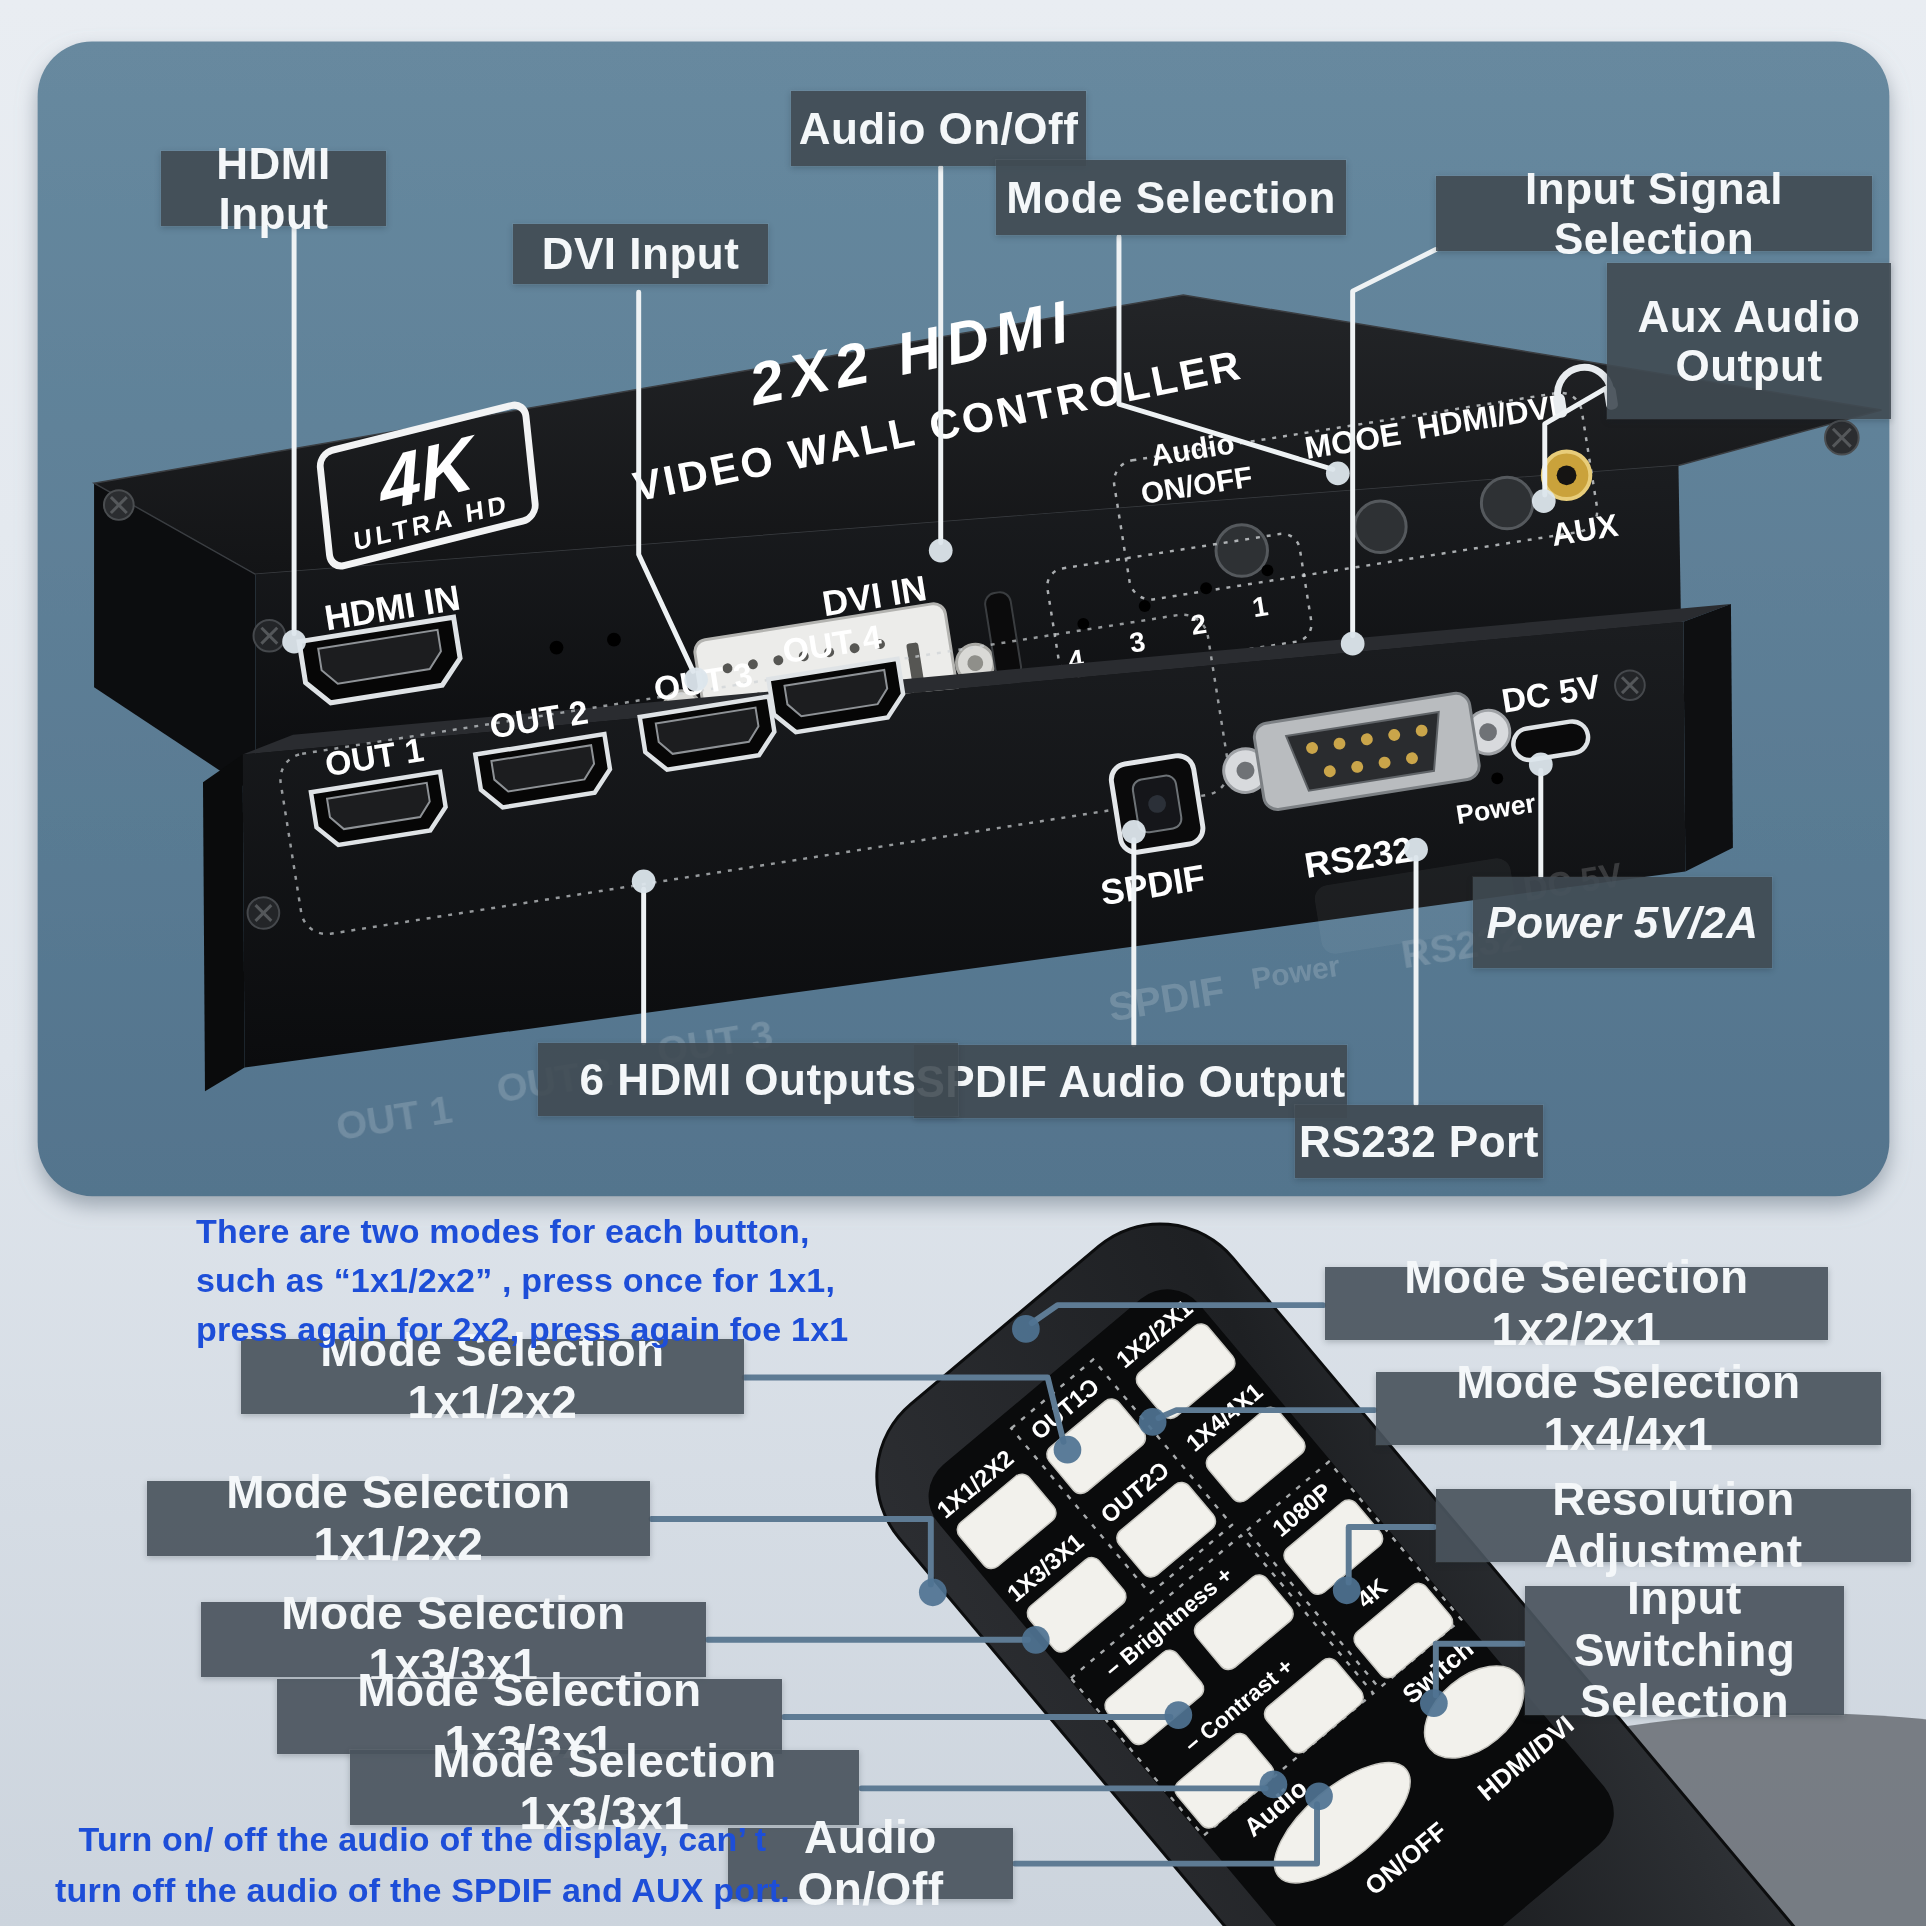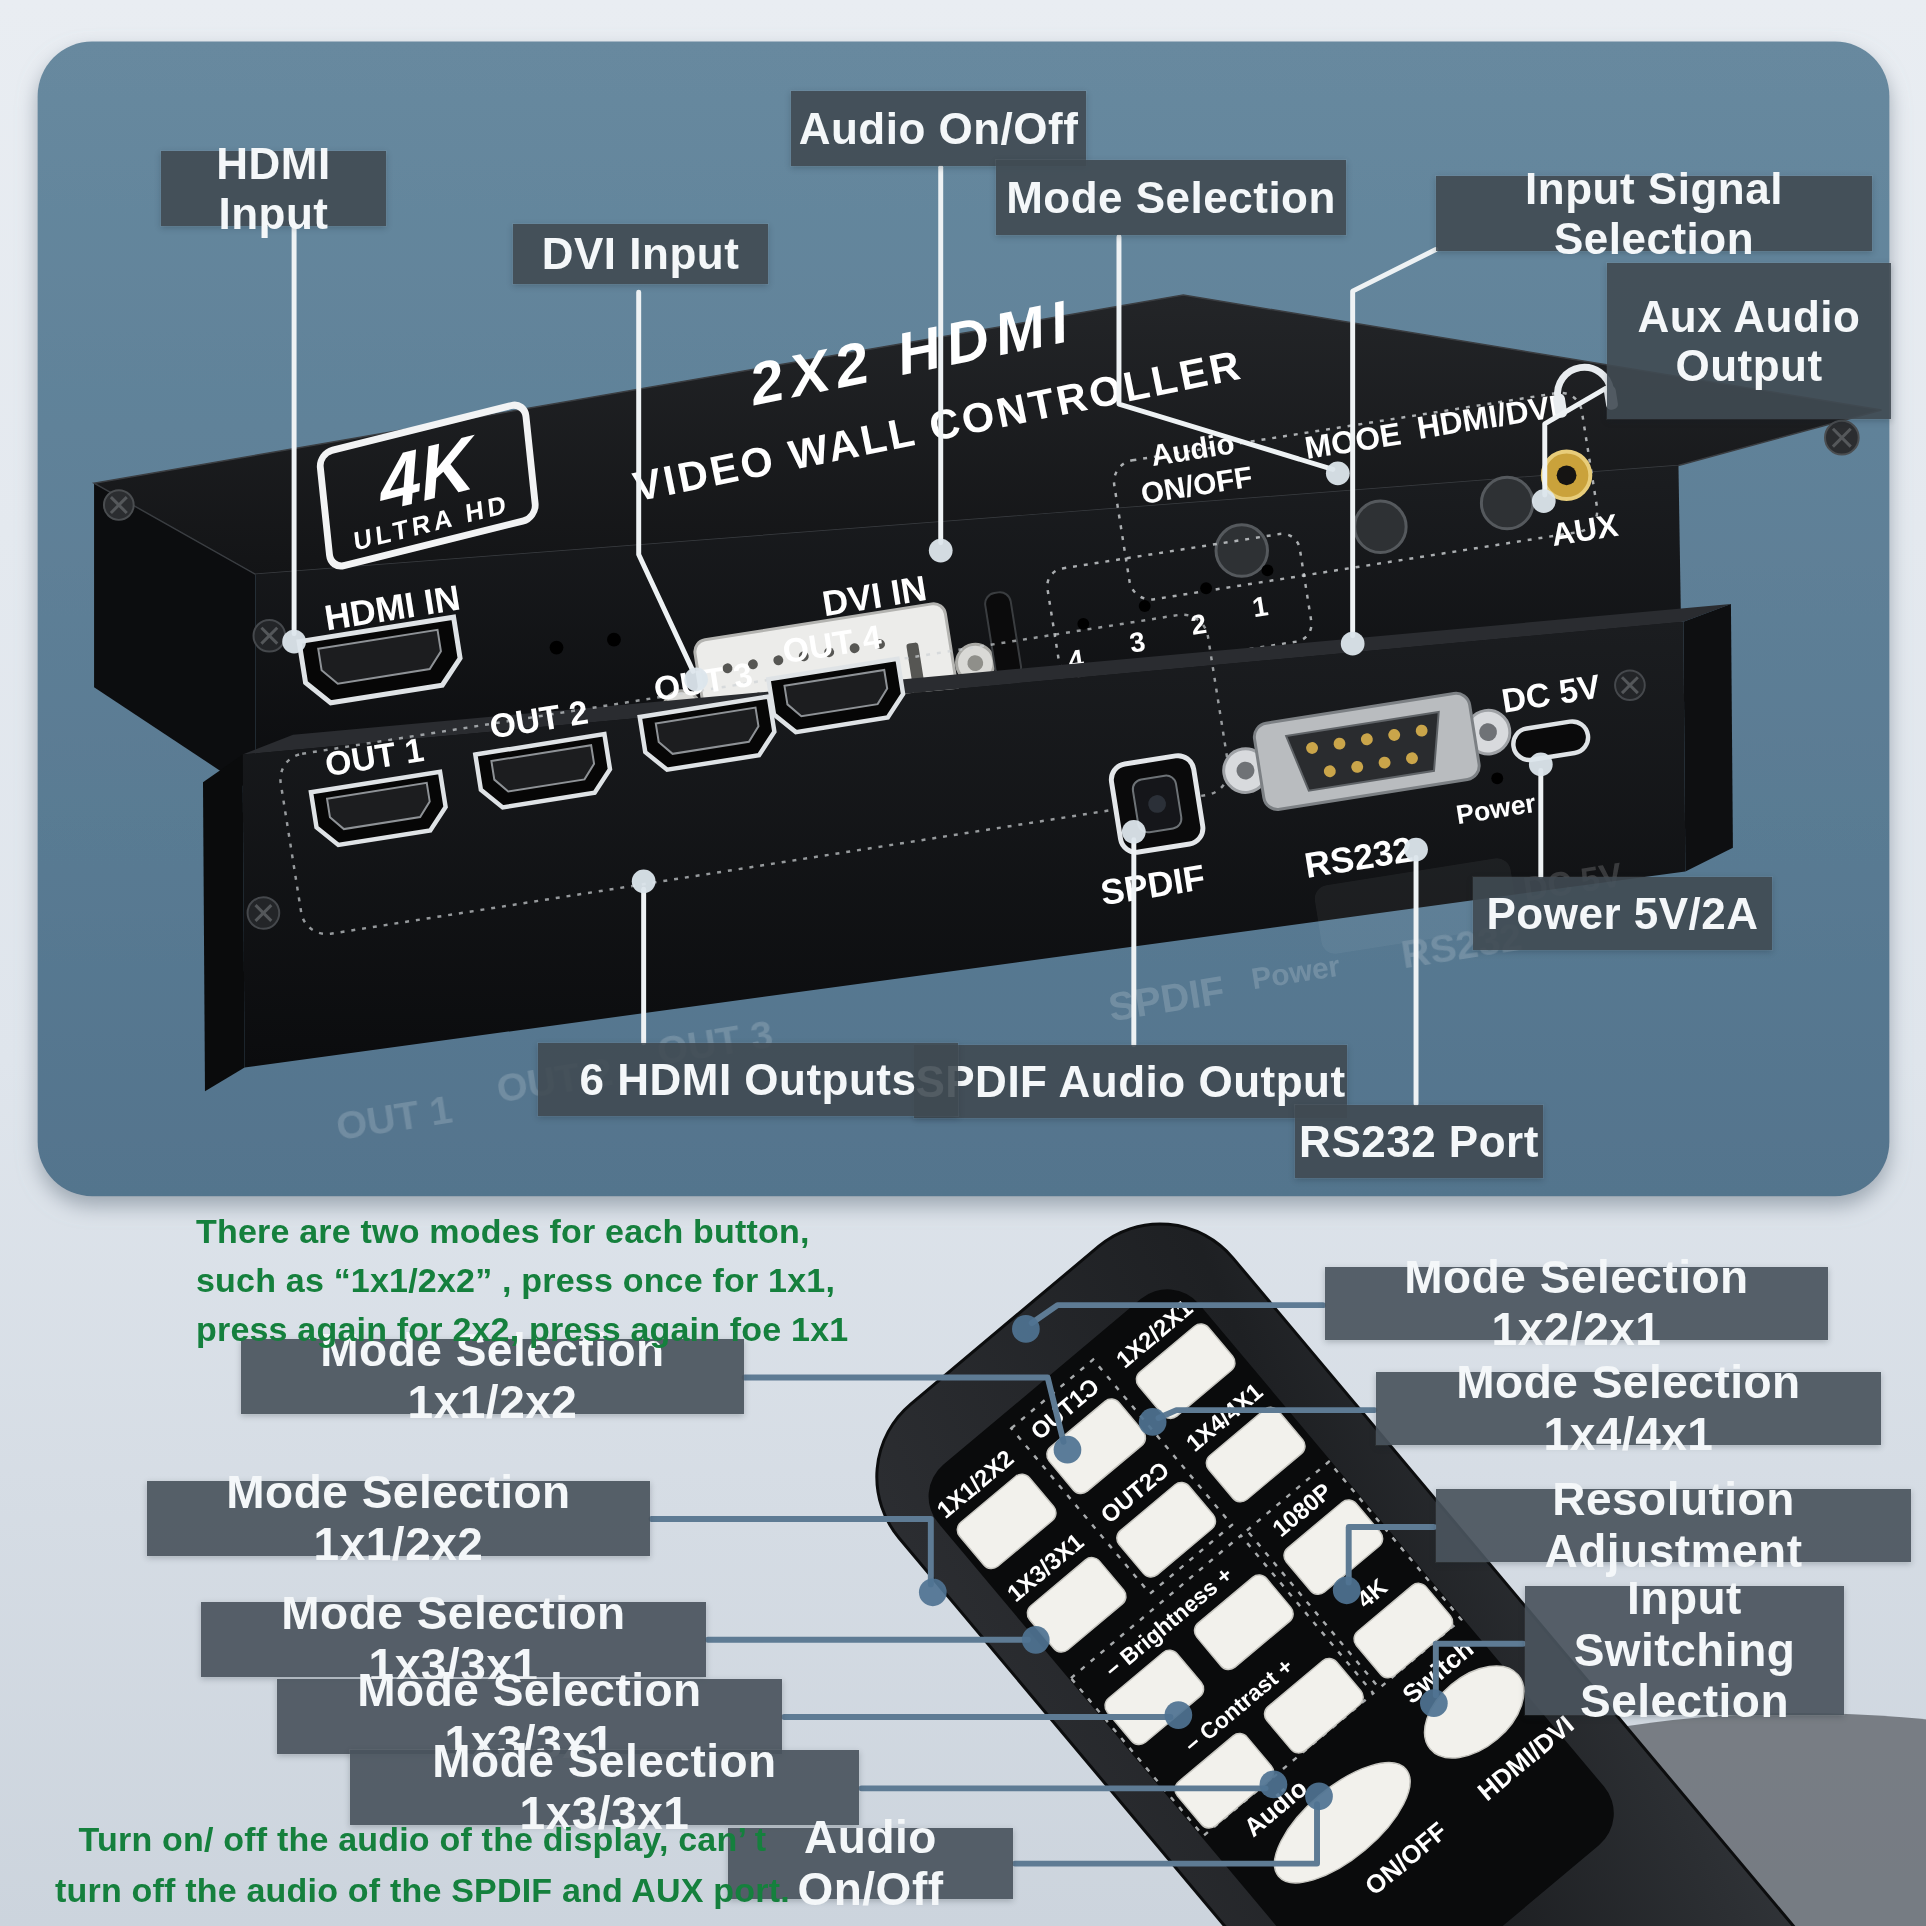--- a/index.html
+++ b/index.html
@@ -14,21 +14,21 @@
   .chip{
     position:absolute;
     background:rgba(64,74,82,.90);
     color:#f4f7f9;font-weight:bold;
     display:flex;align-items:center;justify-content:center;
     text-align:center;font-size:44px;line-height:1.12;letter-spacing:0.5px;
     box-shadow:0 0 0 1px rgba(255,255,255,.05), 0 2px 6px rgba(20,30,40,.25);
   }
   .chip.bottom{font-size:46px;background:rgba(74,84,93,.92);}
   .redline{
-    position:absolute;color:#15803d;font-weight:bold;font-size:34px;
+    position:absolute;color:#1d4ed8;font-weight:bold;font-size:34px;
     white-space:nowrap;letter-spacing:0.2px;
   }
   svg text{font-family:"Liberation Sans", sans-serif;fill:#ffffff;font-weight:bold;}
 </style>
 </head>
 <body>
 
 <div id="stage">
 
 <svg id="scene" width="1927" height="1927" viewBox="0 0 1946 1946">
@@ -346,21 +346,21 @@
     <circle cx="1332" cy="1814" r="14"></circle>
   </g>
 </svg>
 
 <div class="chip" style="left:161px;top:151px;width:225px;height:75px;">HDMI Input</div>
 <div class="chip" style="left:513px;top:224px;width:255px;height:60px;">DVI Input</div>
 <div class="chip" style="left:791px;top:91px;width:295px;height:75px;">Audio On/Off</div>
 <div class="chip" style="left:996px;top:160px;width:350px;height:75px;">Mode Selection</div>
 <div class="chip" style="left:1436px;top:176px;width:436px;height:75px;">Input Signal Selection</div>
 <div class="chip" style="left:1607px;top:263px;width:284px;height:156px;padding:4px 18px;box-sizing:border-box;">Aux Audio Output</div>
-<div class="chip" style="left:1473px;top:877px;width:299px;height:73px;">Power 5V/2A</div>
+<div class="chip" style="left:1473px;top:877px;width:299px;height:91px;font-style:italic;">Power 5V/2A</div>
 <div class="chip" style="left:914px;top:1045px;width:433px;height:73px;">SPDIF Audio Output</div>
 <div class="chip" style="left:1295px;top:1105px;width:248px;height:73px;">RS232 Port</div>
 <div class="chip" style="left:538px;top:1043px;width:420px;height:73px;">6 HDMI Outputs</div>
 
 <div class="chip bottom" style="left:241px;top:1339px;width:503px;height:75px;">Mode Selection 1x1/2x2</div>
 <div class="chip bottom" style="left:1325px;top:1267px;width:503px;height:73px;">Mode Selection 1x2/2x1</div>
 <div class="chip bottom" style="left:1376px;top:1372px;width:505px;height:73px;">Mode Selection 1x4/4x1</div>
 <div class="chip bottom" style="left:1436px;top:1489px;width:475px;height:73px;">Resolution Adjustment</div>
 <div class="chip bottom" style="left:1525px;top:1586px;width:319px;height:129px;padding:12px 14px;box-sizing:border-box;">Input Switching Selection</div>
 <div class="chip bottom" style="left:147px;top:1481px;width:503px;height:75px;">Mode Selection 1x1/2x2</div>

